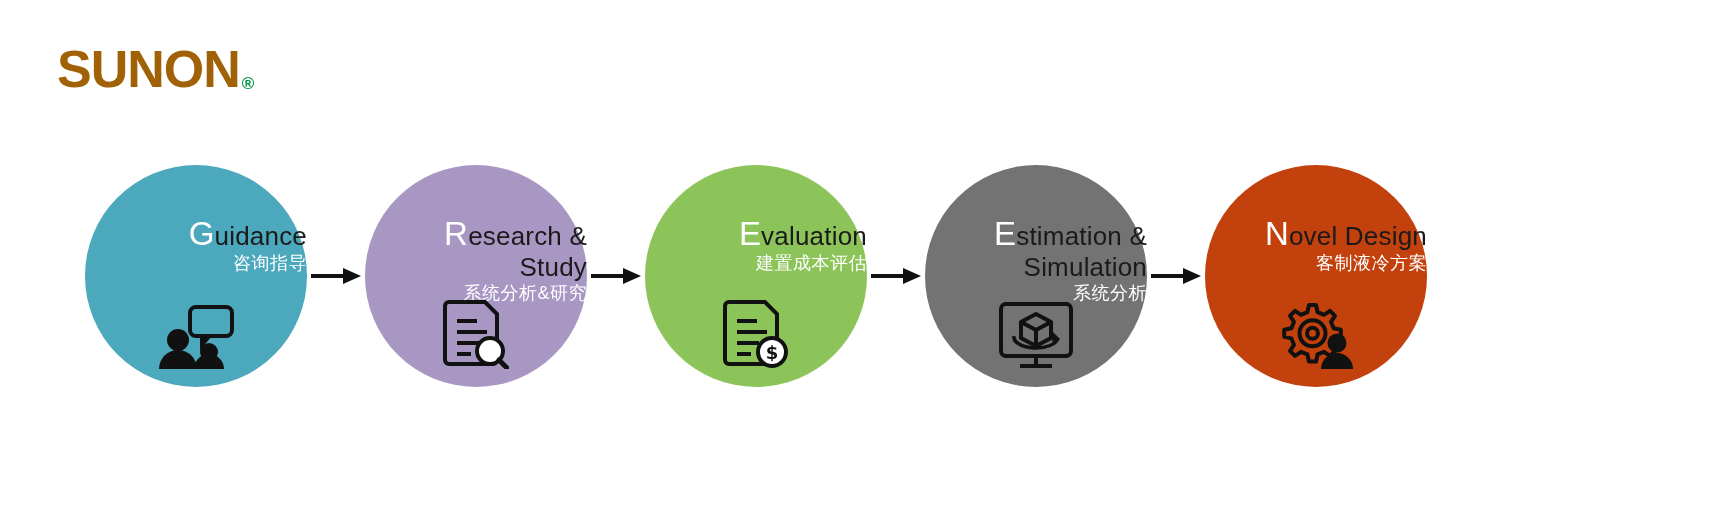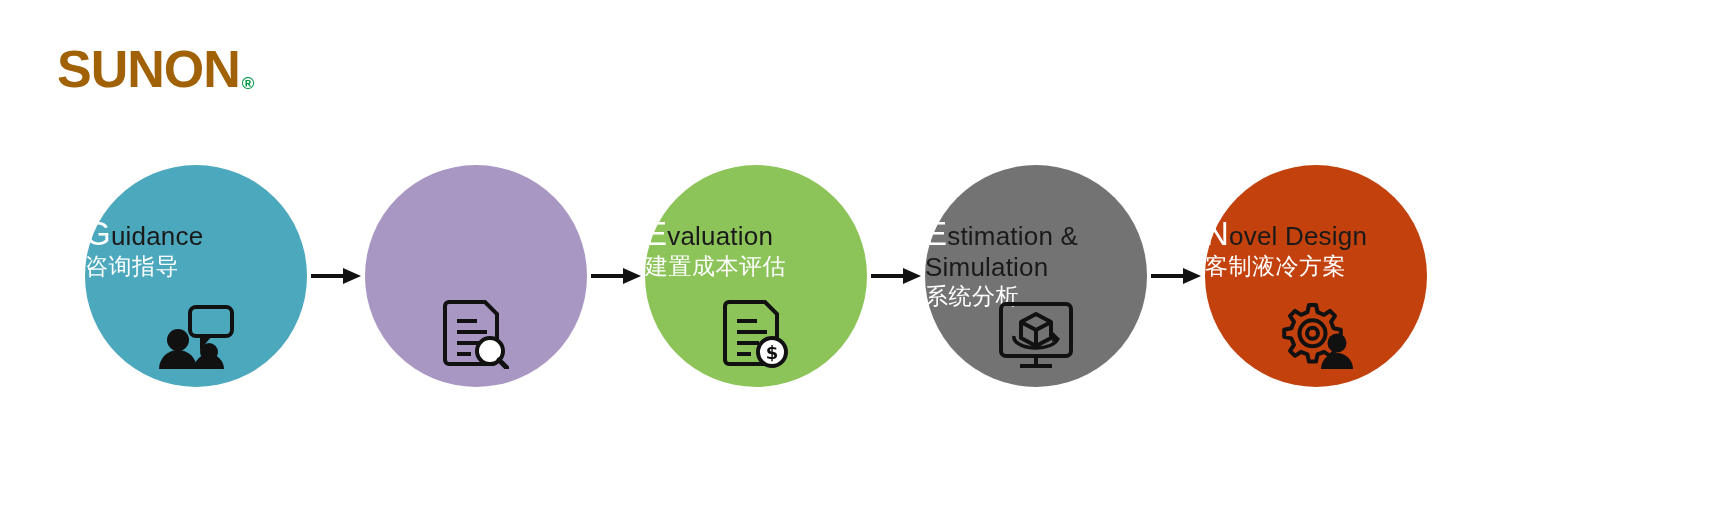--- a/index.html
+++ b/index.html
@@ -30,35 +30,35 @@
     display:flex;align-items:center;
   }
   .step{
     position:relative;
     width:222px;height:222px;border-radius:50%;
     flex:0 0 222px;
     display:flex;flex-direction:column;align-items:center;
     box-sizing:border-box;
   }
   .titles{
-    width:100%;text-align:left;
+    width:100%;text-align:right;
     margin-top:52px;
   }
   .en{
     font-size:26px;line-height:1.18;
     color:#1a1a1a;letter-spacing:.2px;
     white-space:nowrap;
   }
   .en .cap{
     font-size:33px;color:#ffffff;
     line-height:1;
   }
   .en.two-line{white-space:normal;}
   .cn{
-    font-size:23px;color:#ffffff;
+    font-size:18px;color:#ffffff;
     line-height:1.2;margin-top:1px;
     letter-spacing:.5px;white-space:nowrap;
   }
   .icon{
     position:absolute;bottom:18px;left:50%;
     transform:translateX(-50%);
     width:82px;height:72px;
     display:flex;align-items:flex-end;justify-content:center;
   }
   .icon svg{display:block;}
@@ -101,20 +101,24 @@
   </div>
 
   <div class="arrow">
     <svg width="50" height="22" viewBox="0 0 50 22">
       <line x1="0" y1="11" x2="34" y2="11" stroke="#111" stroke-width="4"></line>
       <path d="M32 3 L50 11 L32 19 Z" fill="#111"></path>
     </svg>
   </div>
 
   <div class="step" id="step1" style="background: rgb(168, 151, 195);">
+    <div class="titles">
+      <div class="en two-line"><span class="cap">R</span><span>esearch &amp;</span><br><span>Study</span></div>
+      <div class="cn">系统分析&amp;研究</div>
+    </div>
     <div class="icon">
       <svg width="66" height="70" viewBox="0 0 66 70">
         <path d="M6 3 h36 l12 12 v46 a4 4 0 0 1 -4 4 h-44 a4 4 0 0 1 -4 -4 v-54 a4 4 0 0 1 4 -4 z" fill="none" stroke="#111" stroke-width="4"></path>
         <line x1="14" y1="22" x2="34" y2="22" stroke="#111" stroke-width="4"></line>
         <line x1="14" y1="33" x2="44" y2="33" stroke="#111" stroke-width="4"></line>
         <line x1="14" y1="44" x2="36" y2="44" stroke="#111" stroke-width="4"></line>
         <line x1="14" y1="55" x2="28" y2="55" stroke="#111" stroke-width="4"></line>
         <circle cx="47" cy="52" r="13" fill="#fff" stroke="#111" stroke-width="4"></circle>
         <line x1="56" y1="61" x2="64" y2="69" stroke="#111" stroke-width="5" stroke-linecap="round"></line>
       </svg>

